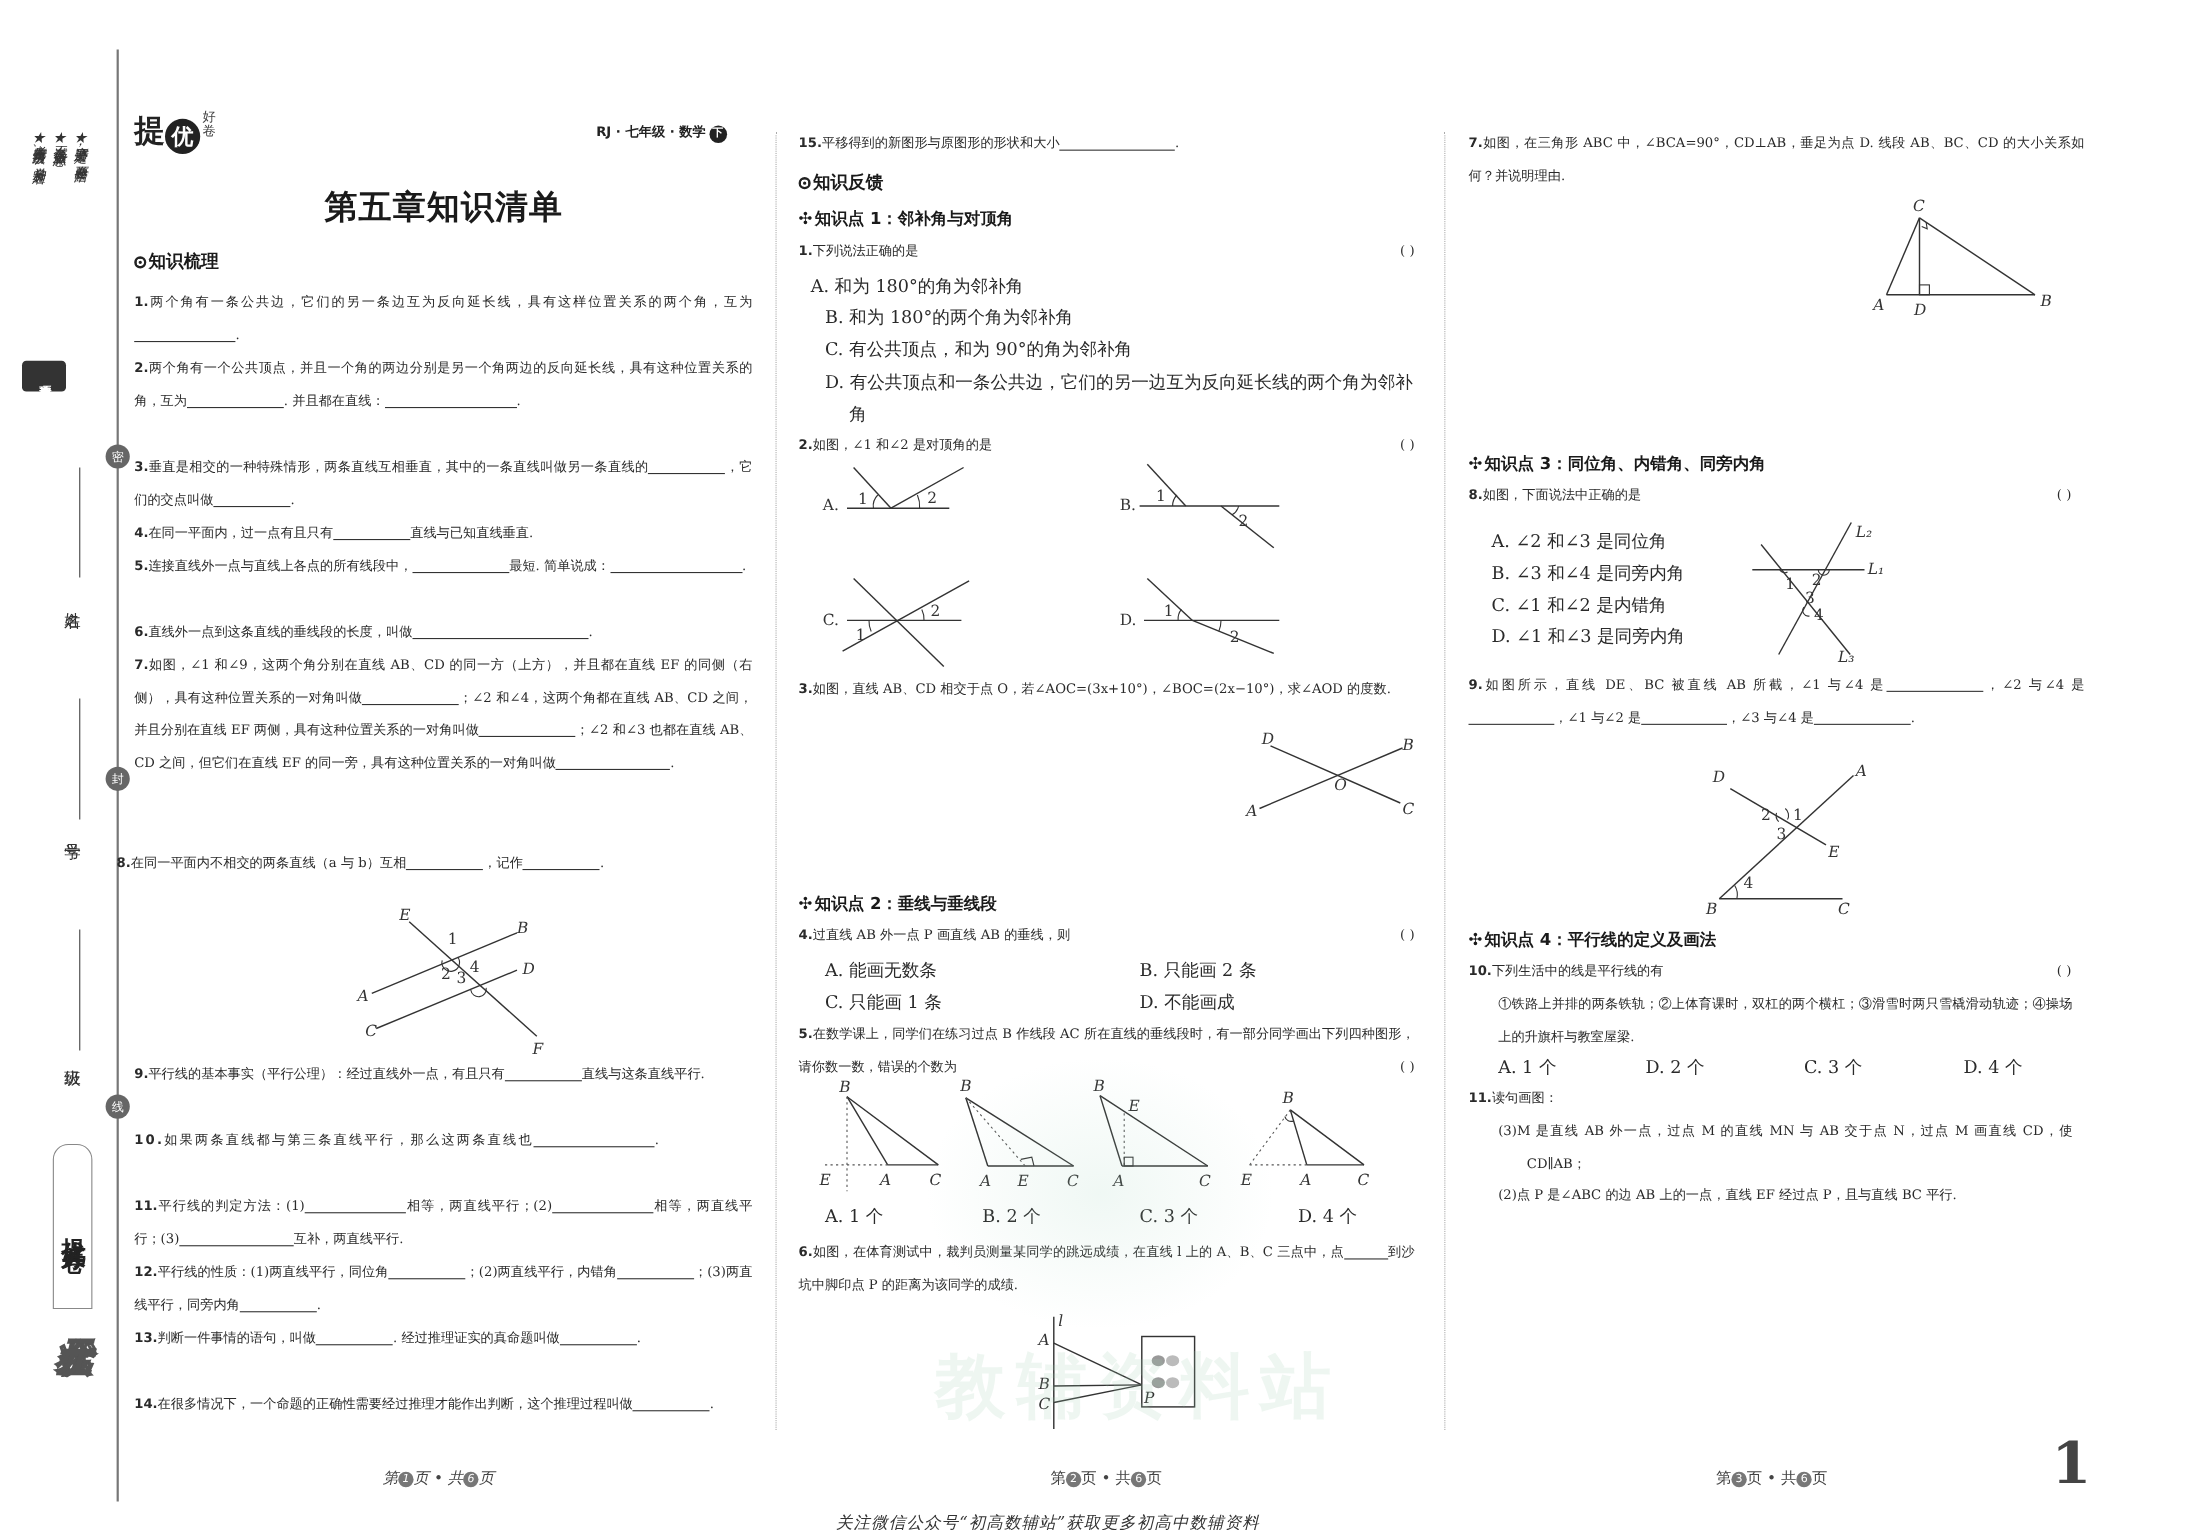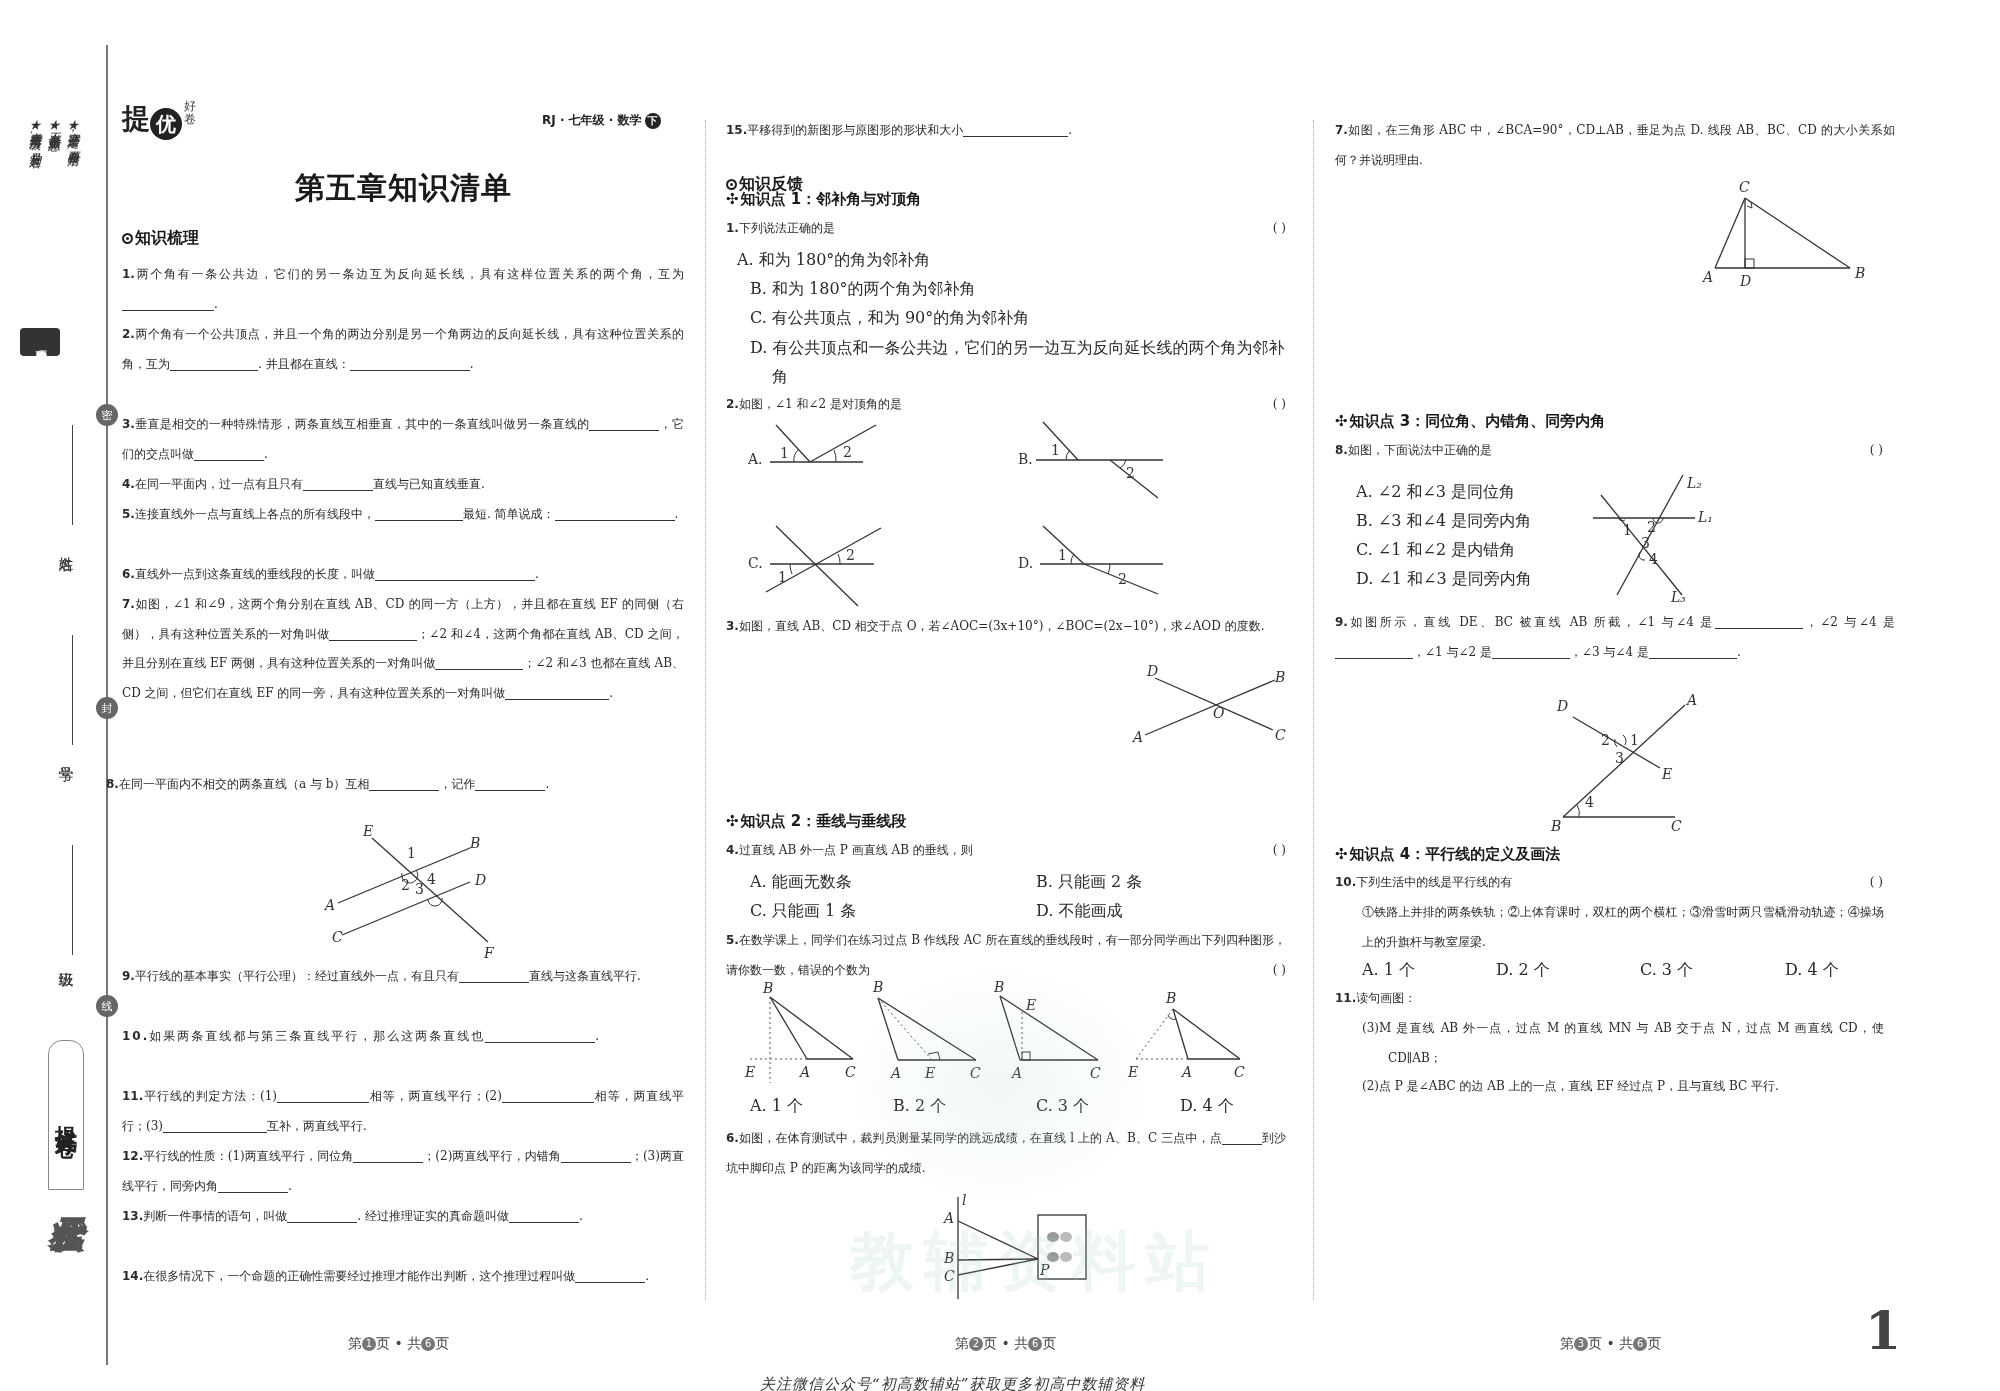--- a/index.html
+++ b/index.html
@@ -144,28 +144,28 @@
 <div class="q" style="left:122px;top:1142px;width:562px;">
   <span class="num">12.</span><span>平行线的性质：(1)两直线平行，同位角</span><span class="blank" style="width:70px"></span><span>；(2)两直线平行，内错角</span><span class="blank" style="width:70px"></span><span>；(3)两直线平行，同旁内角</span><span class="blank" style="width:70px"></span><span>.</span>
 </div>
 <div class="q" style="left:122px;top:1202px;width:562px;">
   <span class="num">13.</span><span>判断一件事情的语句，叫做</span><span class="blank" style="width:70px"></span><span>. 经过推理证实的真命题叫做</span><span class="blank" style="width:70px"></span><span>.</span>
 </div>
 <div class="q" style="left:122px;top:1262px;width:562px;">
   <span class="num">14.</span><span>在很多情况下，一个命题的正确性需要经过推理才能作出判断，这个推理过程叫做</span><span class="blank" style="width:70px"></span><span>.</span>
 </div>
 
-<div class="footer" style="left:348px;">
+<div class="footer" style="left:348px;font-style:italic;">
   <span>第</span><span class="pc">1</span><span>页 • 共</span><span class="pc">6</span><span>页</span>
 </div>
 
 <div class="q" style="left:726px;top:116px;width:560px;">
   <span class="num">15.</span><span>平移得到的新图形与原图形的形状和大小</span><span class="blank" style="width:105px"></span><span>.</span>
 </div>
-<div class="sec" style="left:726px;top:156px;margin-top:18px;"><span class="dot"></span><span>知识反馈</span></div>
+<div class="sec" style="left:726px;top:156px;"><span class="dot"></span><span>知识反馈</span></div>
 <div class="kp" style="left:726px;top:190px;"><span class="plus">✣</span><span>知识点 1：邻补角与对顶角</span></div>
 
 <div class="q" style="left:726px;top:214px;width:560px;">
   <span class="num">1.</span><span>下列说法正确的是</span><span class="paren">(    )</span>
 </div>
 <div class="opt" style="left:737px;top:246px;">A. 和为 180°的角为邻补角</div>
 <div class="opt" style="left:750px;top:275px;">B. 和为 180°的两个角为邻补角</div>
 <div class="opt" style="left:750px;top:304px;">C. 有公共顶点，和为 90°的角为邻补角</div>
 <div class="opt" style="left:750px;top:333px;width:540px;line-height:29px;padding-left:22px;text-indent:-22px;">D. 有公共顶点和一条公共边，它们的另一边互为反向延长线的两个角为邻补角</div>
 

